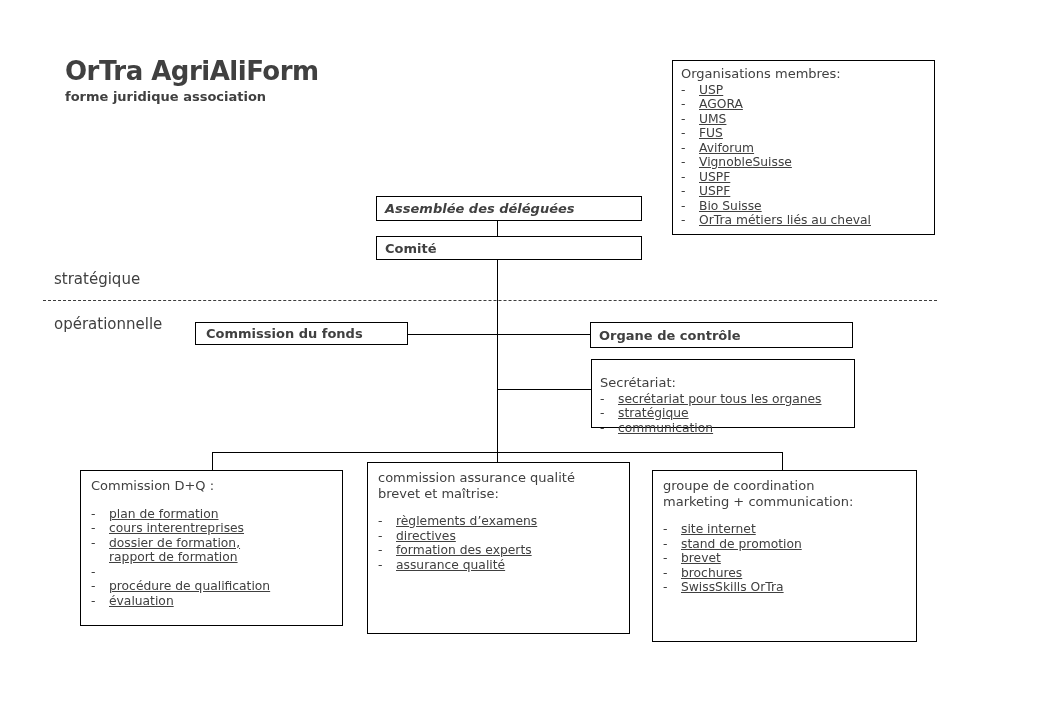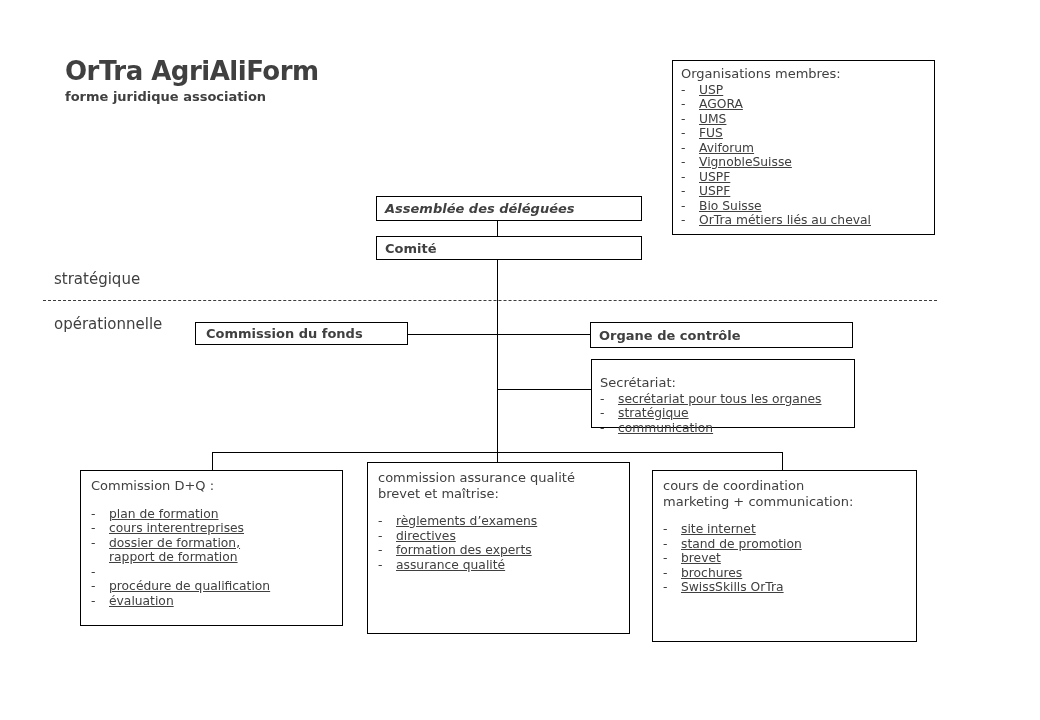--- a/index.html
+++ b/index.html
@@ -208,21 +208,21 @@
           <span class="txt">formation des experts</span>
         </div>
       <div class="item">
           <span class="dash">-</span>
           <span class="txt">assurance qualité</span>
         </div>
     </div>
   </div>
 
   <div class="box list-box bottom-box" id="box-coord">
-    <div class="box-title">cours de coordination
+    <div class="box-title">groupe de coordination
 marketing + communication:</div>
     <div class="items">
       <div class="item">
           <span class="dash">-</span>
           <span class="txt">site internet</span>
         </div>
       <div class="item">
           <span class="dash">-</span>
           <span class="txt">stand de promotion</span>
         </div>

